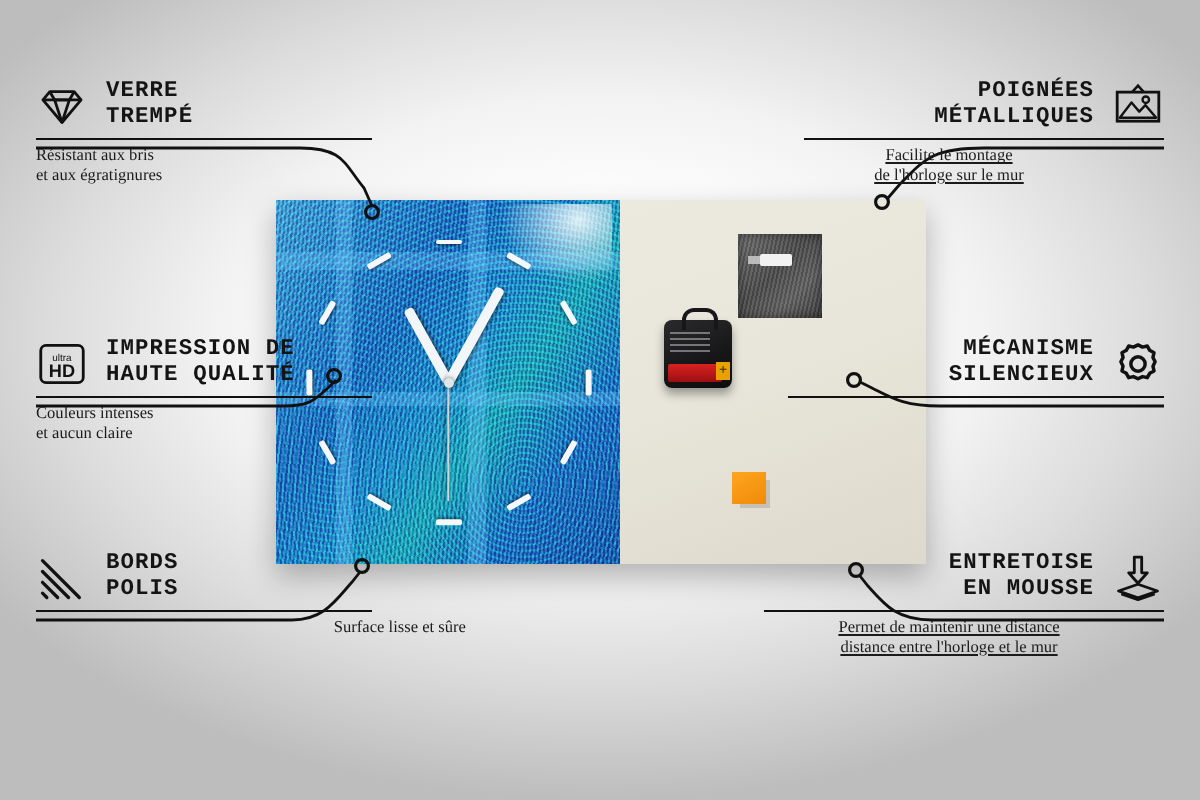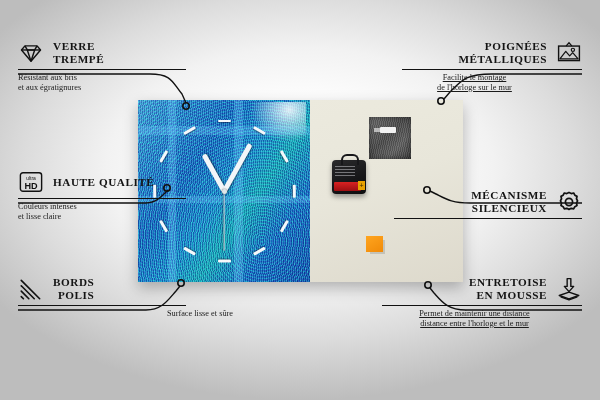--- a/index.html
+++ b/index.html
@@ -80,37 +80,37 @@
   
   .wires{position:absolute;left:0;top:0;width:600px;height:400px;pointer-events:none;}
 
   
   .feat{position:absolute;width:215px;}
   .feat .head{display:flex;align-items:center;gap:9px;}
   .feat.left .head{justify-content:flex-start;}
   .feat.right .head{justify-content:flex-end;}
   .ico{flex:0 0 auto;width:26px;height:26px;display:block;}
   .ttl{
-    font-family:Liberation Serif, serif;
+    font-family:Liberation Mono, monospace;
     font-weight:bold;font-size:11.2px;letter-spacing:.55px;color:#141414;
     line-height:12.6px;text-transform:uppercase;
   }
   .feat.right .ttl{text-align:right;}
   .rule{height:1.4px;background:#111;margin-top:3px;}
   .desc{
     font-family:"Liberation Serif", serif;
     font-size:8.3px;line-height:9.6px;color:#1b1b1b;margin-top:3px;
   }
   .feat.right .desc{text-align:center;text-decoration:underline;}
 
   .f-verre{left:18px;top:40px;}
   .f-impr{left:18px;top:169px;}
   .f-bords{left:18px;top:276px;text-align:right;}
   .f-poign{left:367px;top:40px;}
-  .f-meca{left:367px;top:169px;margin-top:20px;}
+  .f-meca{left:367px;top:169px;}
   .f-entre{left:367px;top:276px;}
   .f-verre .rule{width:168px;}
   .f-impr .rule{width:168px;}
   .f-bords .rule{width:168px;}
   .f-poign .rule{width:180px;margin-left:35px;}
   .f-meca .rule{width:188px;margin-left:27px;}
   .f-entre .rule{width:200px;margin-left:15px;}
 </style>
 </head>
 <body>
@@ -204,27 +204,28 @@
   </div>
 
   <div class="feat left f-impr">
     <div class="head">
       <svg class="ico" viewBox="0 0 24 24">
         <rect x="2.2" y="3.4" width="19.6" height="17.2" rx="2.4" fill="none" stroke="#111" stroke-width="1.3"></rect>
         <text x="12" y="10.6" font-family="Liberation Sans, sans-serif" font-size="4.6" fill="#111" text-anchor="middle">ultra</text>
         <text x="12" y="18.2" font-family="Liberation Sans, sans-serif" font-size="8.4" font-weight="bold" fill="#111" text-anchor="middle">HD</text>
       </svg>
       <div class="ttl">
+        <div>IMPRESSION DE</div>
         <div>HAUTE QUALITÉ</div>
       </div>
     </div>
     <div class="rule"></div>
     <div class="desc">
       <div>Couleurs intenses</div>
-      <div>et lisse claire</div>
+      <div>et aucun claire</div>
     </div>
   </div>
 
   <div class="feat left f-bords">
     <div class="head">
       <svg class="ico" viewBox="0 0 24 24">
         <g stroke="#111" stroke-width="1.5" stroke-linecap="round">
           <path d="M3 4 L20 21"></path>
             <path d="M3 9 L15 21"></path>
             <path d="M3 14 L10 21"></path>

